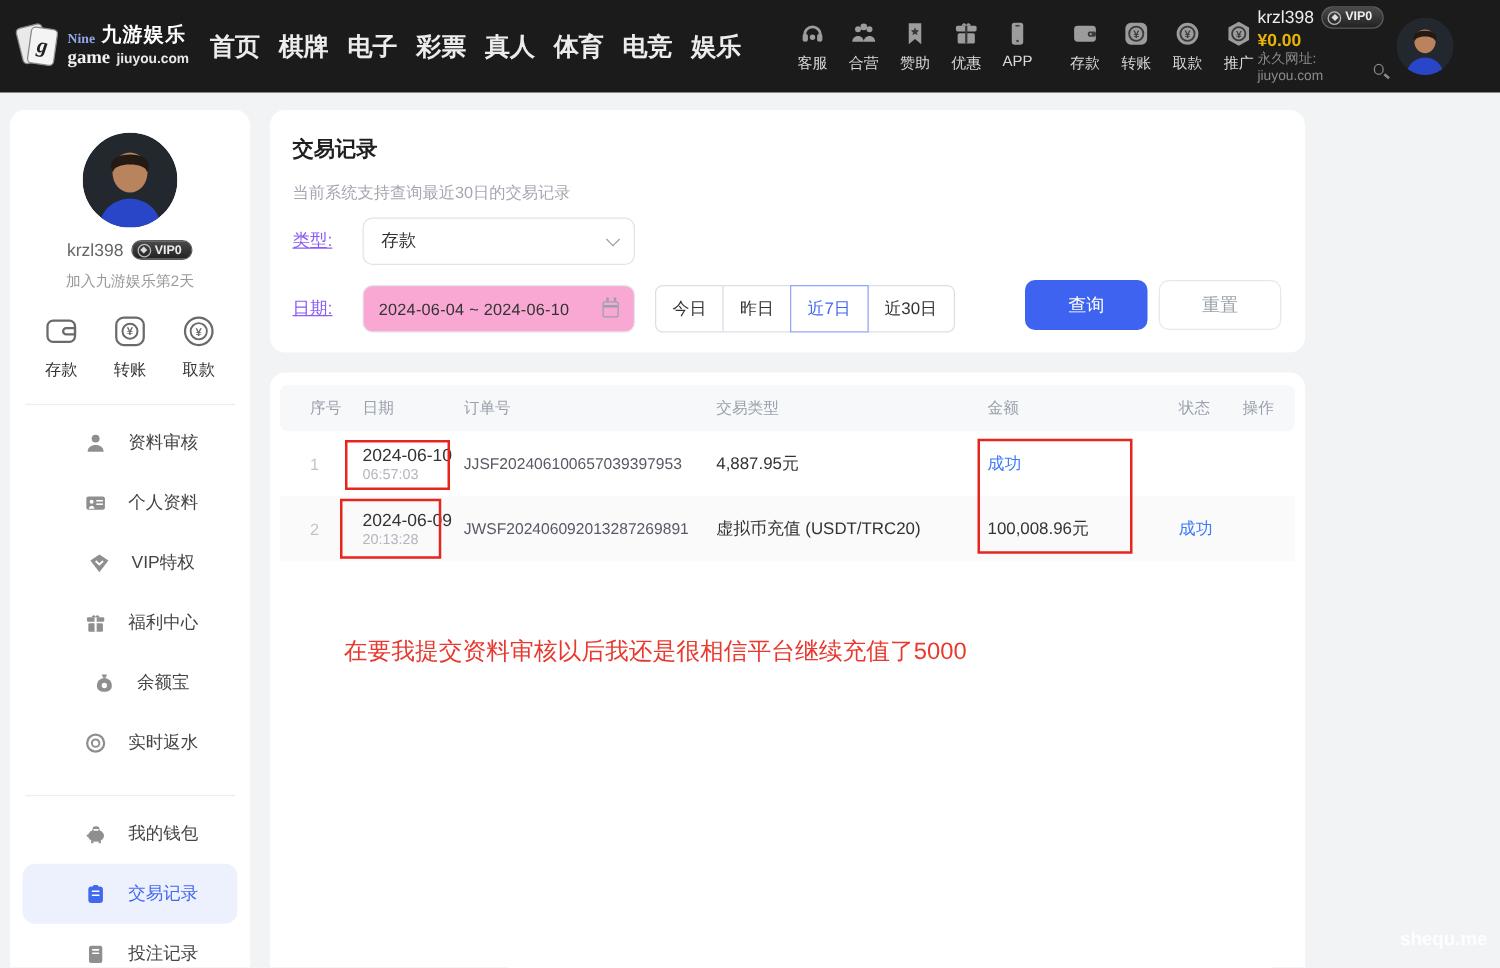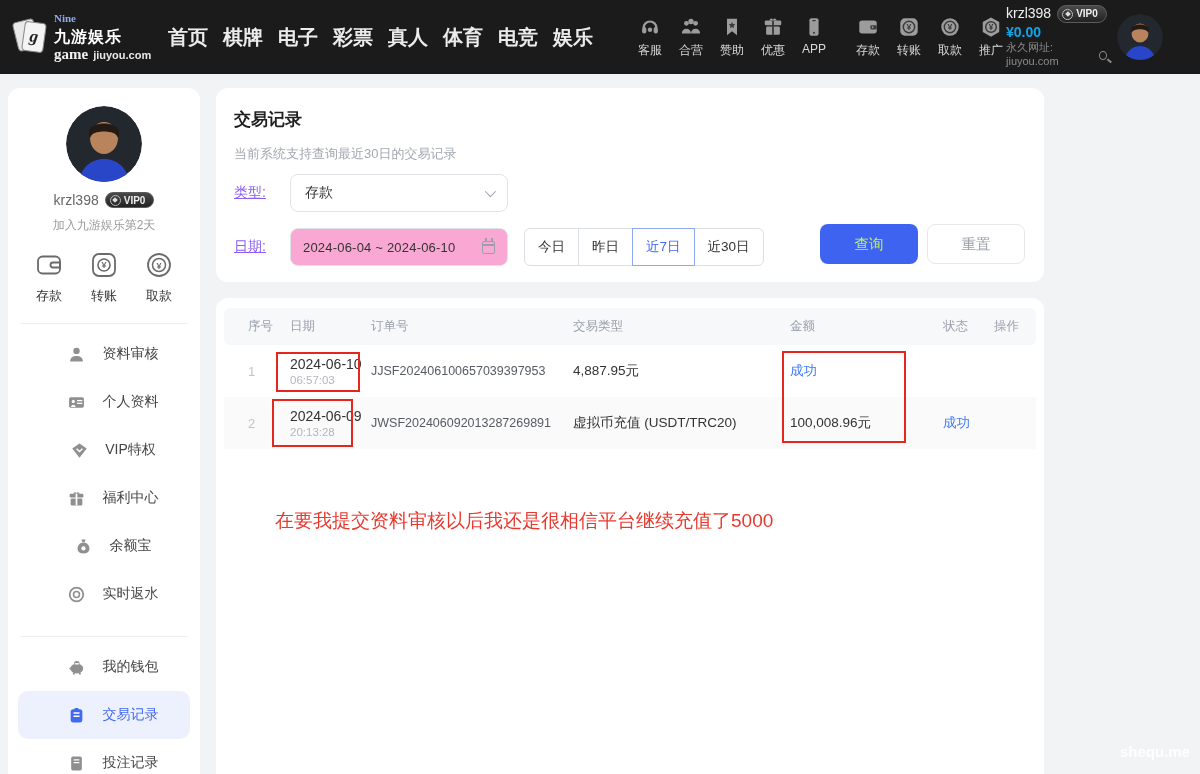--- a/index.html
+++ b/index.html
@@ -8,21 +8,21 @@
 
   
   .hdr { position:absolute; left:0; top:0; width:1200px; height:74px; background:#1b1b1b;
          display:flex; align-items:center; padding:0 0 0 14px; }
   .logo { display:flex; align-items:center; gap:6px; width:140px; flex:none; cursor:pointer;}
   .logo-cards { position:relative; width:34px; height:38px; flex:none;}
   .logo-cards i { position:absolute; width:22px; height:30px; background:#f4f4f4; border-radius:4px; border:1px solid #888;}
   .logo-cards i:nth-child(1){ left:1px; top:2px; transform:rotate(-14deg); background:#e9e9e9;}
   .logo-cards i:nth-child(2){ left:9px; top:4px; transform:rotate(8deg); display:flex; align-items:center; justify-content:center; font-family:"Liberation Serif",serif; font-weight:bold; font-size:17px; color:#222;}
   .logo-txt { line-height:1; }
-  .logo-row1 { display:flex; align-items:flex-start; gap:5px;flex-direction:column;}
+  .logo-row1 { display:flex; align-items:flex-end; gap:5px;}
   .logo-nine { color:#8fa8e8; font-size:11px; font-weight:bold; font-family:"Liberation Serif",serif;}
   .logo-cn { color:#fff; font-size:16px; font-weight:bold; letter-spacing:1px;}
   .logo-row2 { display:flex; align-items:baseline; gap:5px; margin-top:2px;}
   .logo-game { color:#f2f2f2; font-size:15px; font-weight:bold; font-family:"Liberation Serif",serif;}
   .logo-dom { color:#e8e8e8; font-size:11px; font-weight:bold;}
 
   .nav { display:flex; gap:15px; margin-left:14px; }
   .nav span { color:#ececec; font-size:20px; font-weight:600; cursor:pointer; white-space:nowrap;}
 
   .icoset { display:flex; gap:11px; margin-left:42px;}
@@ -31,21 +31,21 @@
   .icoitem .glyph { width:24px; height:24px; display:flex; align-items:center; justify-content:center;}
   .icoitem .lbl { color:#d9d9d9; font-size:12px; white-space:nowrap;}
 
   .usr { margin-left:auto; margin-right:10px; text-align:left; line-height:1.25;}
   .usr-r1 { display:flex; align-items:center; gap:6px;}
   .usr-name { color:#eee; font-size:14px;}
   .vippill { background:linear-gradient(#4a4a4a,#222); border:1px solid #5c5c5c; color:#eee; font-size:10px;
              font-weight:bold; border-radius:9px; padding:1.5px 8px 1.5px 4px; display:flex; align-items:center; gap:3px;}
   .vipdot { width:11px; height:11px; border:1px solid #bbb; border-radius:50%; position:relative; display:inline-block;}
   .vipdot::after{ content:""; position:absolute; left:2.5px; top:2.5px; width:4px; height:4px; background:#ddd; transform:rotate(45deg);}
-  .usr-bal { color:#0ea5e9; font-size:14px; font-weight:bold; margin-top:1px;}
+  .usr-bal { color:#eab308; font-size:14px; font-weight:bold; margin-top:1px;}
   .usr-note { color:#8b8b8b; font-size:11px; display:flex; align-items:center; gap:4px;}
   .mag { width:9px; height:9px; border:1.5px solid #8b8b8b; border-radius:50%; position:relative; display:inline-block;}
   .mag::after { content:""; position:absolute; width:5px; height:1.5px; background:#8b8b8b; left:7px; top:8px; transform:rotate(40deg);}
   .hdr-avatar { width:46px; height:46px; border-radius:50%; overflow:hidden; flex:none; margin-right:152px; cursor:pointer;}
 
   
   .sidebar { position:absolute; left:8px; top:88px; width:192px; height:686px; background:#fff;
              border-radius:12px 12px 0 0; text-align:center; }
   .sb-avatar { width:76px; height:76px; border-radius:50%; overflow:hidden; margin:18px auto 0;}
   .sb-namerow { display:flex; align-items:center; justify-content:center; gap:6px; margin-top:10px;}
@@ -80,21 +80,21 @@
   .datebox .val { font-size:13px; color:#333; letter-spacing:.2px;}
   .cal { width:13px; height:13px; border:1.5px solid #9aa0a8; border-radius:2px; position:relative;}
   .cal::before { content:""; position:absolute; top:-4px; left:1.5px; width:2px; height:3px; background:#9aa0a8; box-shadow:6px 0 0 #9aa0a8;}
   .cal::after { content:""; position:absolute; top:2.5px; left:0; right:0; height:1.5px; background:#9aa0a8;}
   .rangegrp { display:flex; margin-left:16px;}
   .rbtn { height:38px; padding:0 13px; background:#fff; border:1px solid #dcdfe6; font-size:13.5px; color:#333;
           display:flex; align-items:center; cursor:pointer; margin-left:-1px; white-space:nowrap;}
   .rbtn:first-child { border-radius:6px 0 0 6px; margin-left:0;}
   .rbtn:last-child { border-radius:0 6px 6px 0;}
   .rbtn.active { color:#4169f0; border-color:#8fa8f5; position:relative; z-index:2;}
-  .btn-query { position:absolute; left:604px; top:136px; width:98px; height:40px; background:#3e63f0; color:#bef264;
+  .btn-query { position:absolute; left:604px; top:136px; width:98px; height:40px; background:#3e63f0; color:#ffffff;
                font-size:14.5px; border:none; border-radius:8px; cursor:pointer;}
   .btn-reset { position:absolute; left:711px; top:136px; width:98px; height:40px; background:#fff; color:#9aa0a8;
                font-size:14.5px; border:1px solid #e7e8ec; border-radius:8px; cursor:pointer;}
 
   
   .card-table { left:216px; top:298px; width:828px; height:476px; border-radius:12px 12px 0 0; padding:10px 8px 0;}
   .tgrid { display:grid; grid-template-columns:42px 81px 202px 217px 153px 51px 1fr; align-items:center; padding-left:24px;}
   .thead { height:37px; background:#f7f8fa; border-radius:6px; }
   .thead span { font-size:12.5px; color:#9aa1ab;}
   .trow { height:52px;}

